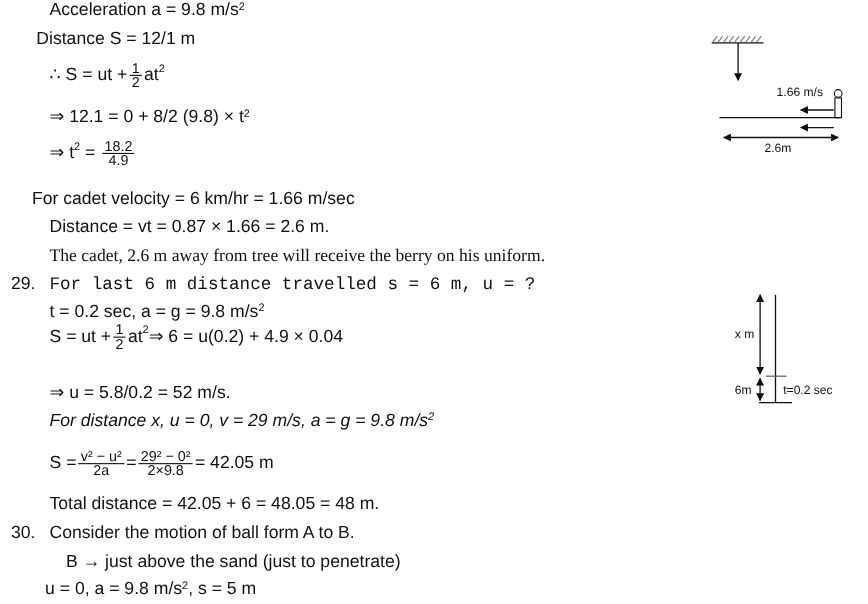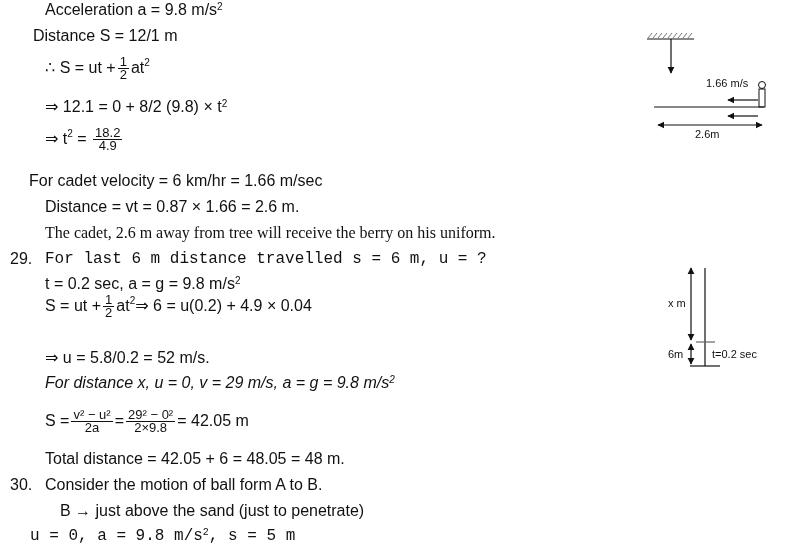--- a/index.html
+++ b/index.html
@@ -59,21 +59,21 @@
 
 <div class="line" style="left:45px;top:409px;">
   <span>S =</span><span class="frac small"><span class="n">v² − u²</span><span>2a</span></span><span>=</span><span class="frac small"><span class="n">29² − 0²</span><span>2×9.8</span></span><span>= 42.05 m</span>
 </div>
 
 <div class="line" style="left:45px;top:449px;">Total distance = 42.05 + 6 = 48.05 = 48 m.</div>
 
 <div class="num" style="left:10px;top:475px;">30.</div>
 <div class="line" style="left:45px;top:475px;">Consider the motion of ball form A to B.</div>
 <div class="line" style="left:60px;top:501px;">B → just above the sand (just to penetrate)</div>
-<div class="line" style="left:30px;top:526px;font-family:Liberation Mono, monospace;">
+<div class="line" style="left:41px;top:526px;">
   <span>u = 0, a = 9.8 m/s</span><sup>2</sup><span>, s = 5 m</span>
 </div>
 
 <svg style="position:absolute;left:640px;top:25px;" width="140" height="120">
   <defs>
     <marker id="ah" viewBox="0 0 10 10" refX="9" refY="5" markerWidth="6" markerHeight="6" orient="auto-start-reverse">
       <path d="M0,0 L10,5 L0,10 z" fill="#111"></path>
     </marker>
   </defs>
   <g>

